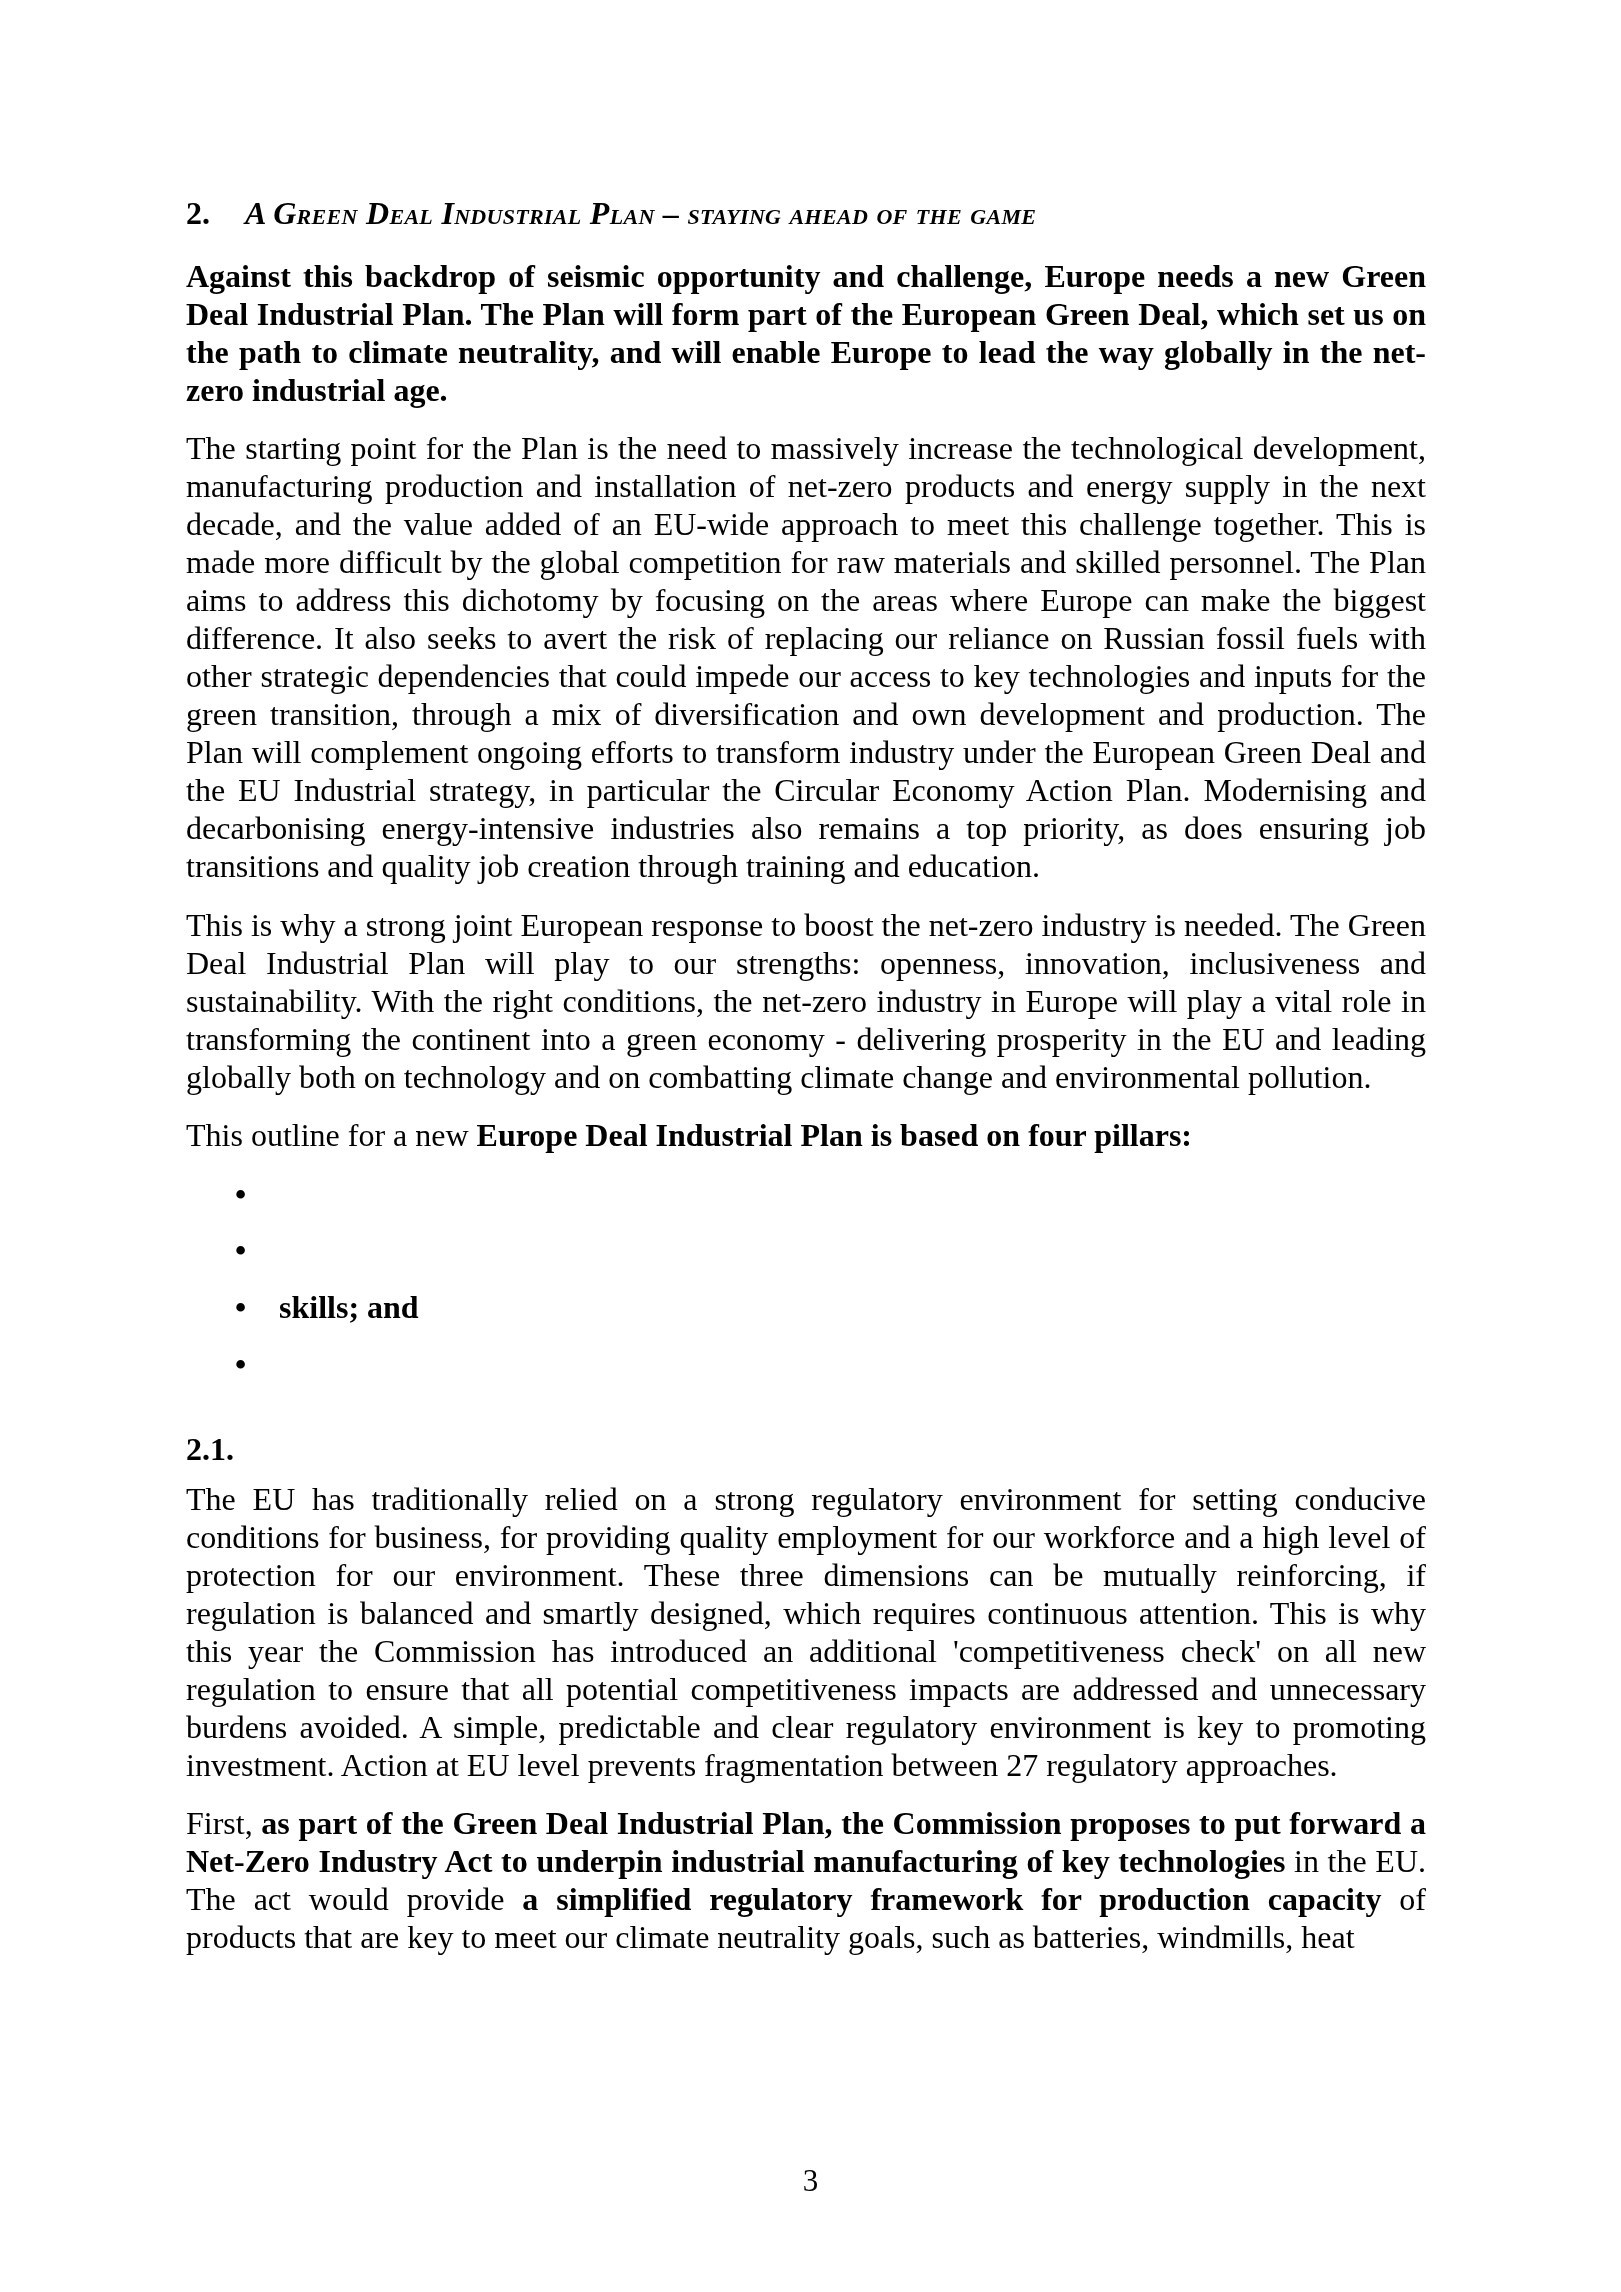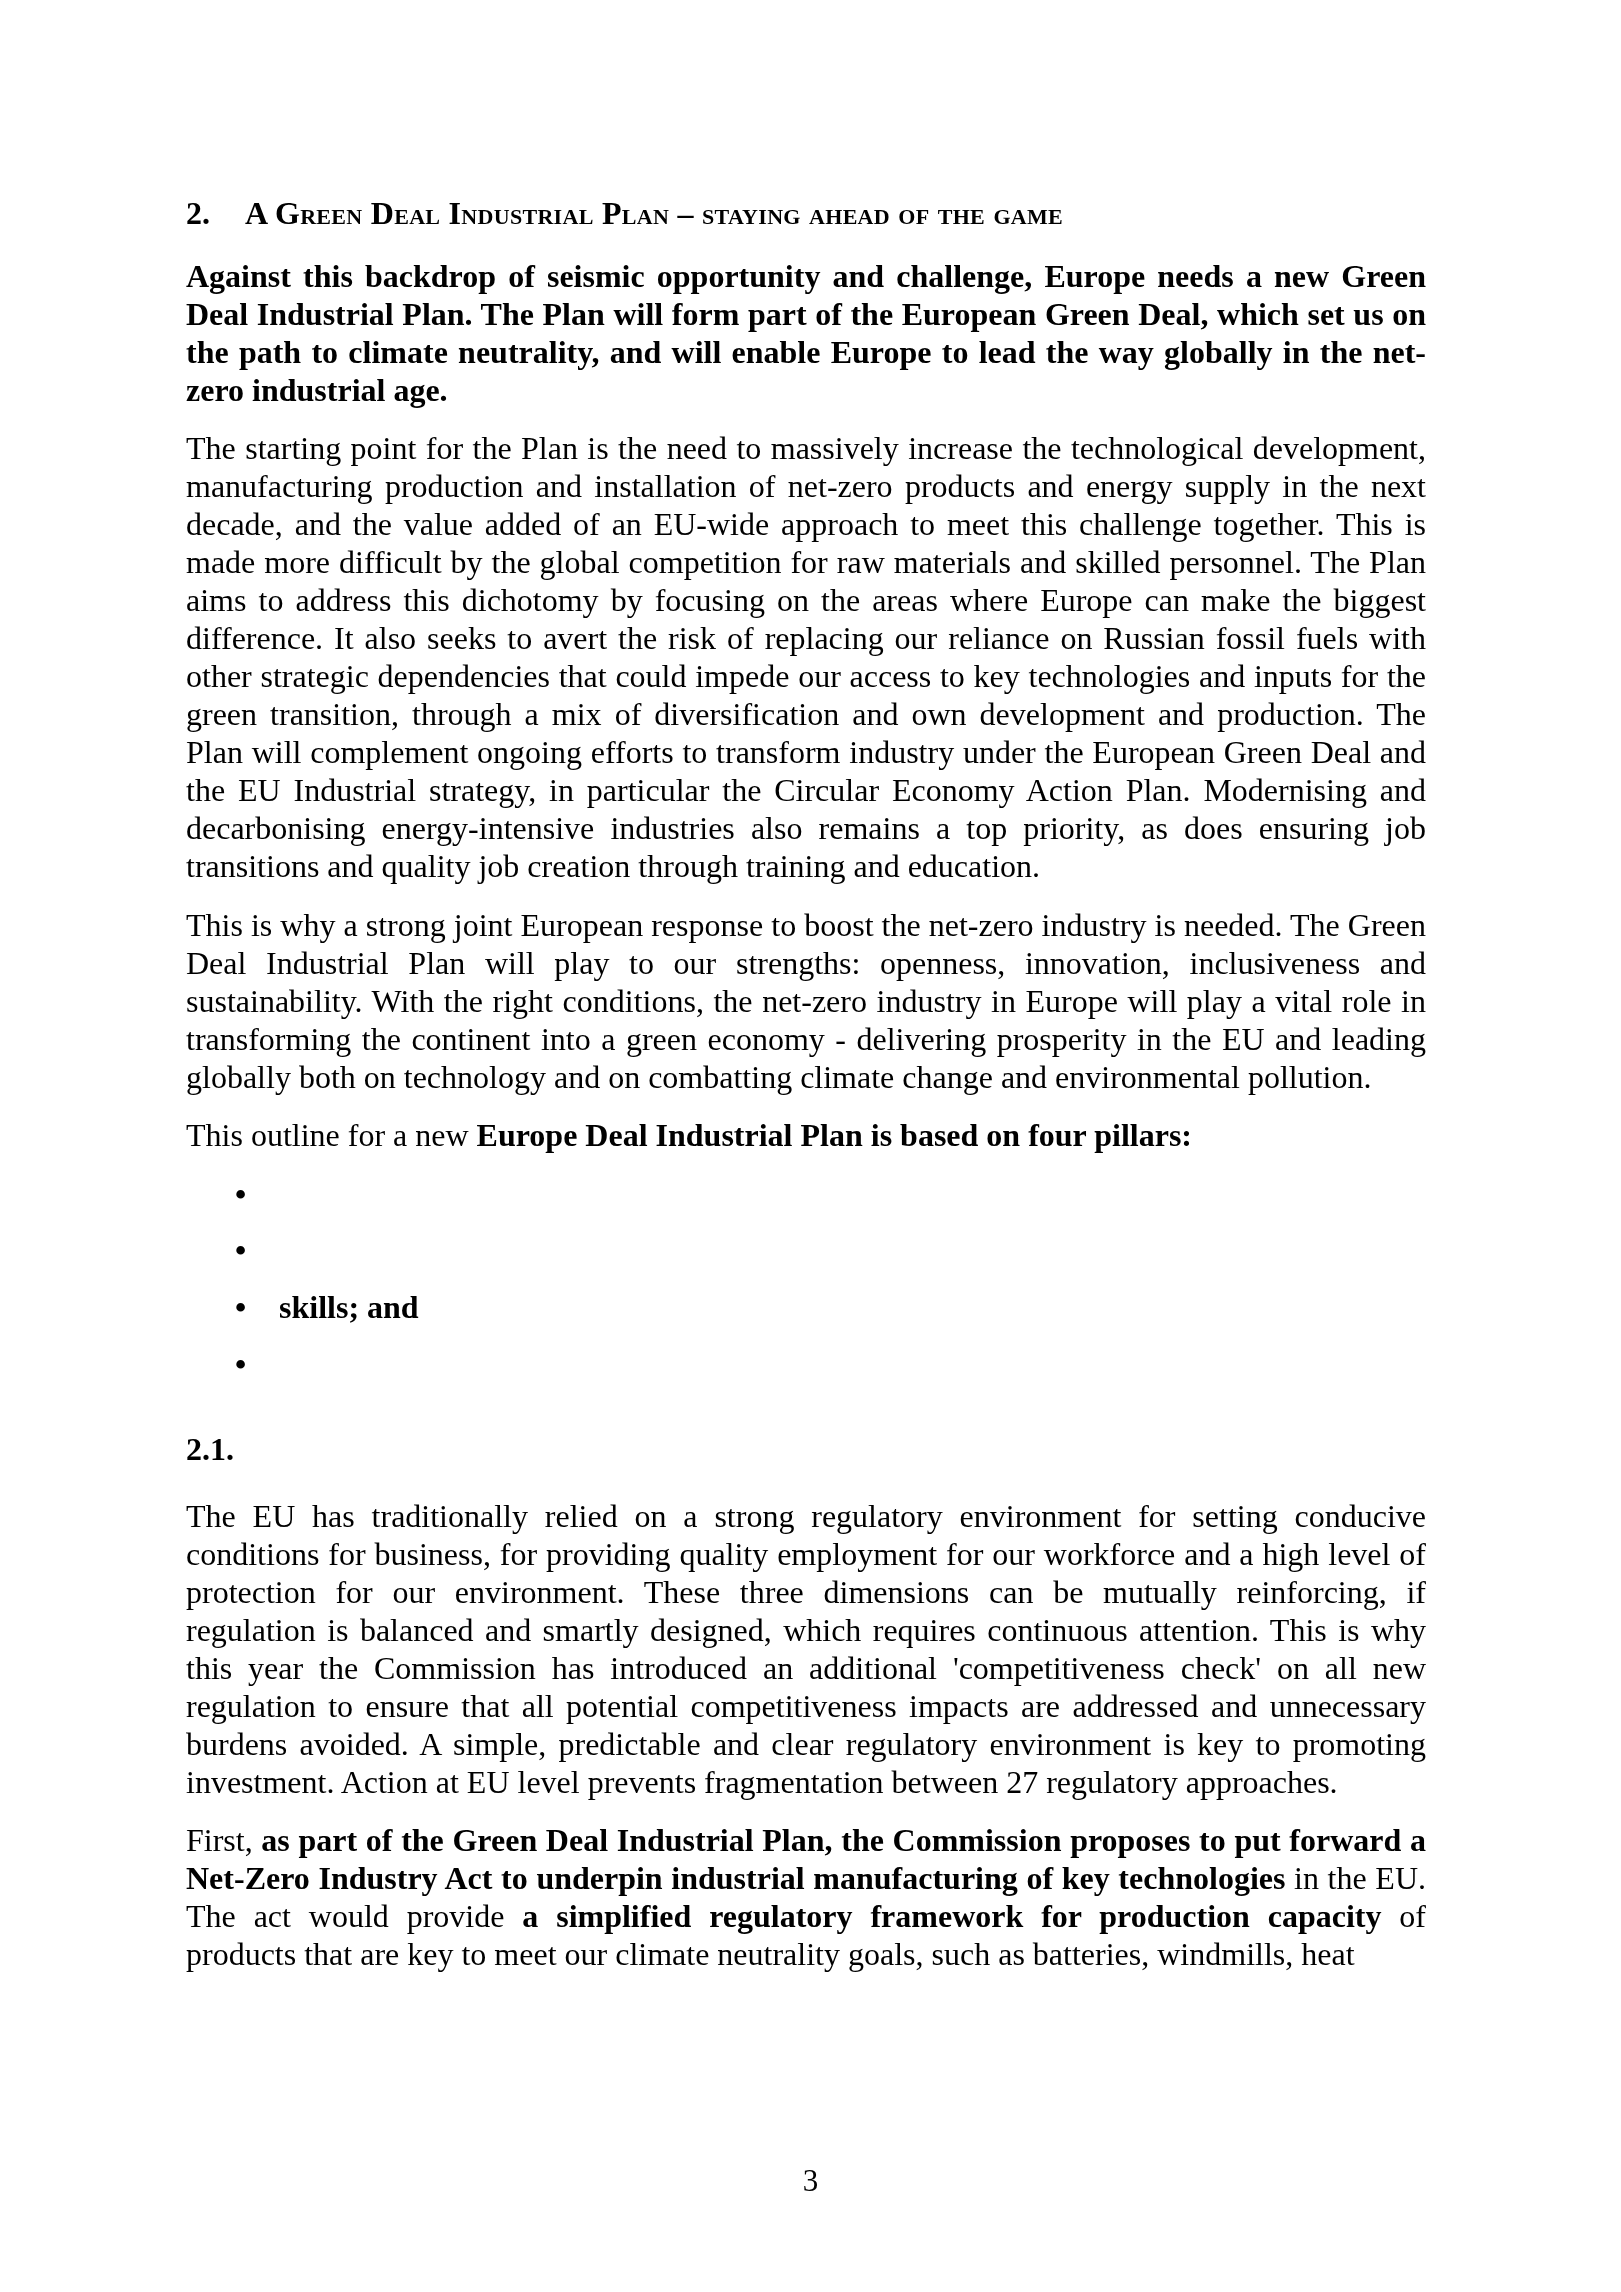--- a/index.html
+++ b/index.html
@@ -21,35 +21,35 @@
     top: 194px;
     width: 1240px;
   }
   .h-main {
     display: flex;
     font-size: 32px;
     font-weight: bold;
     margin-bottom: 24.5px;
   }
   .h-main .h-num { flex: 0 0 59px; }
-  .h-main .h-text { font-variant: small-caps; letter-spacing: 0.3px; }
+  .h-main .h-text { font-variant: small-caps; letter-spacing: 0.3px; font-style: italic; }
   .para {
     text-align: justify;
     margin-bottom: 20.6px;
   }
   .bold, .b { font-weight: bold; }
   .pillars { list-style: none; margin: 0 0 0 0; }
   .pillar { display: flex; margin-bottom: 18.6px; font-weight: bold; }
   .pillar .dot { margin-left: 49px; flex: 0 0 44px; }
   .h-sub {
     display: flex;
     font-size: 32px;
     font-weight: bold;
     margin-top: 47px;
-    margin-bottom: 29px;
+    margin-bottom: 12px;
   }
   .h-sub .h-num { flex: 0 0 103px; }
   .page-footer {
     position: absolute;
     top: 2161px;
     left: 0;
     width: 100%;
     text-align: center;
   }
   .page-num { font-size: 31px; }

